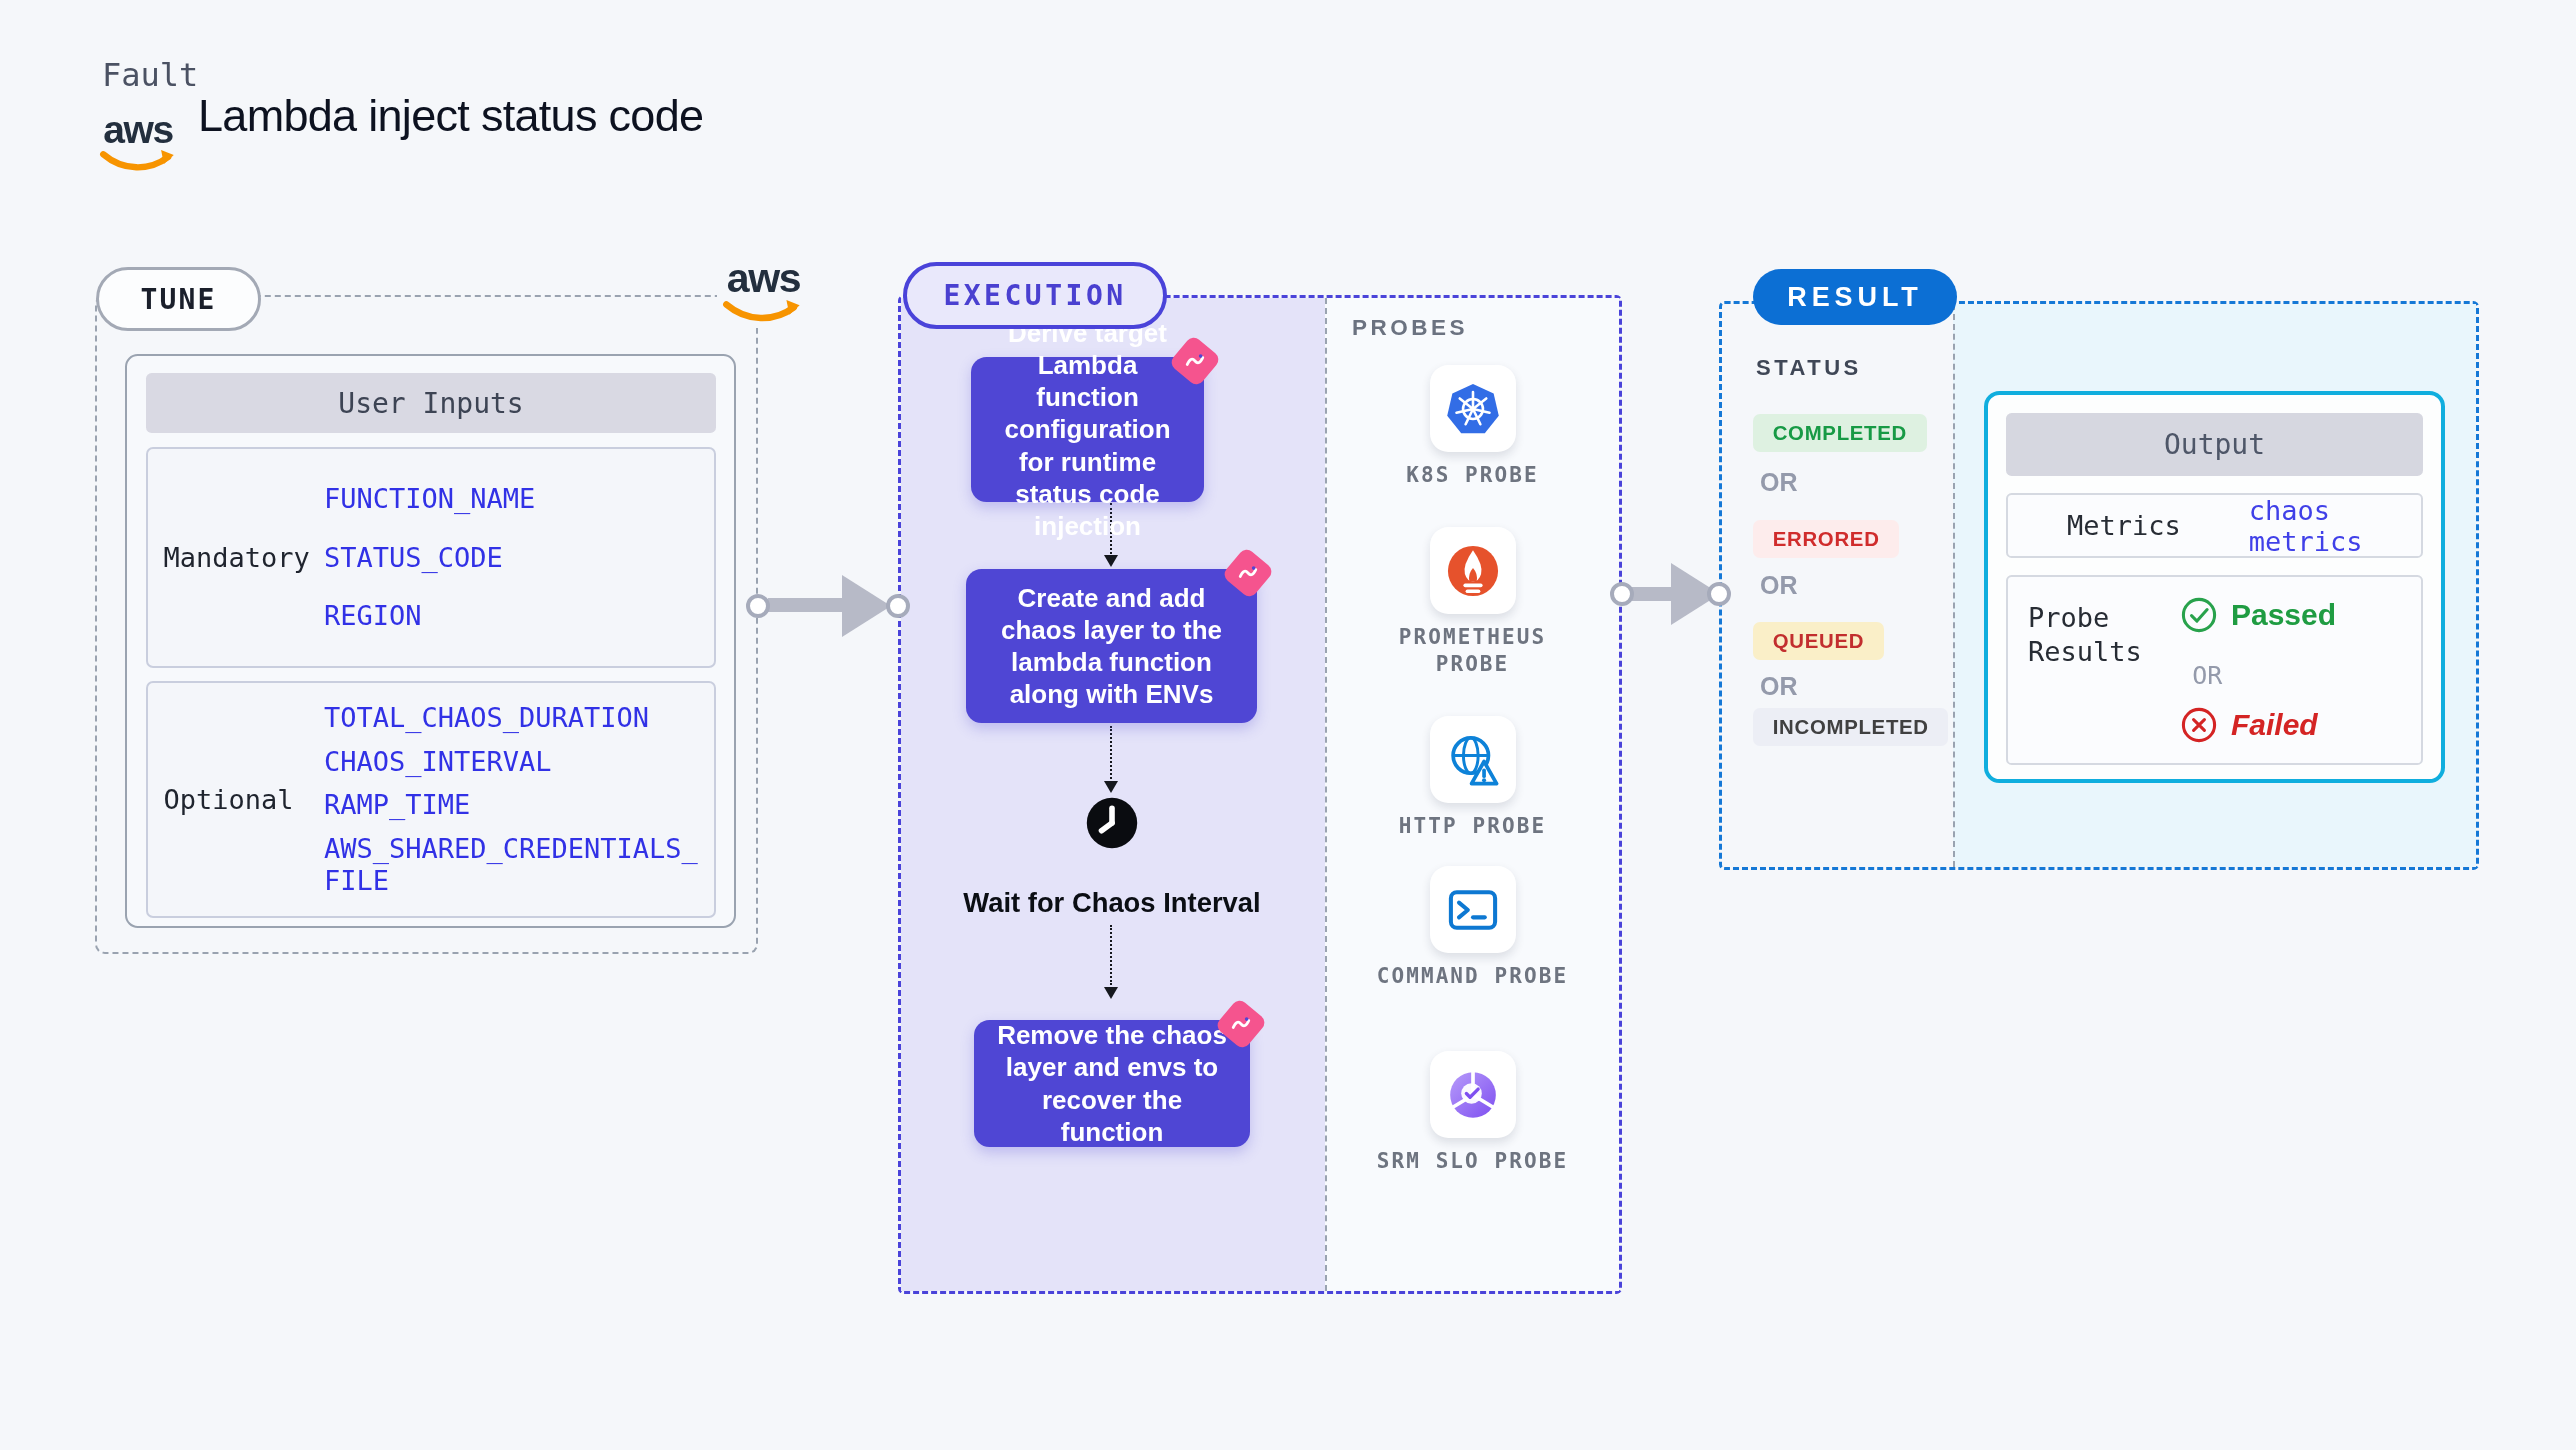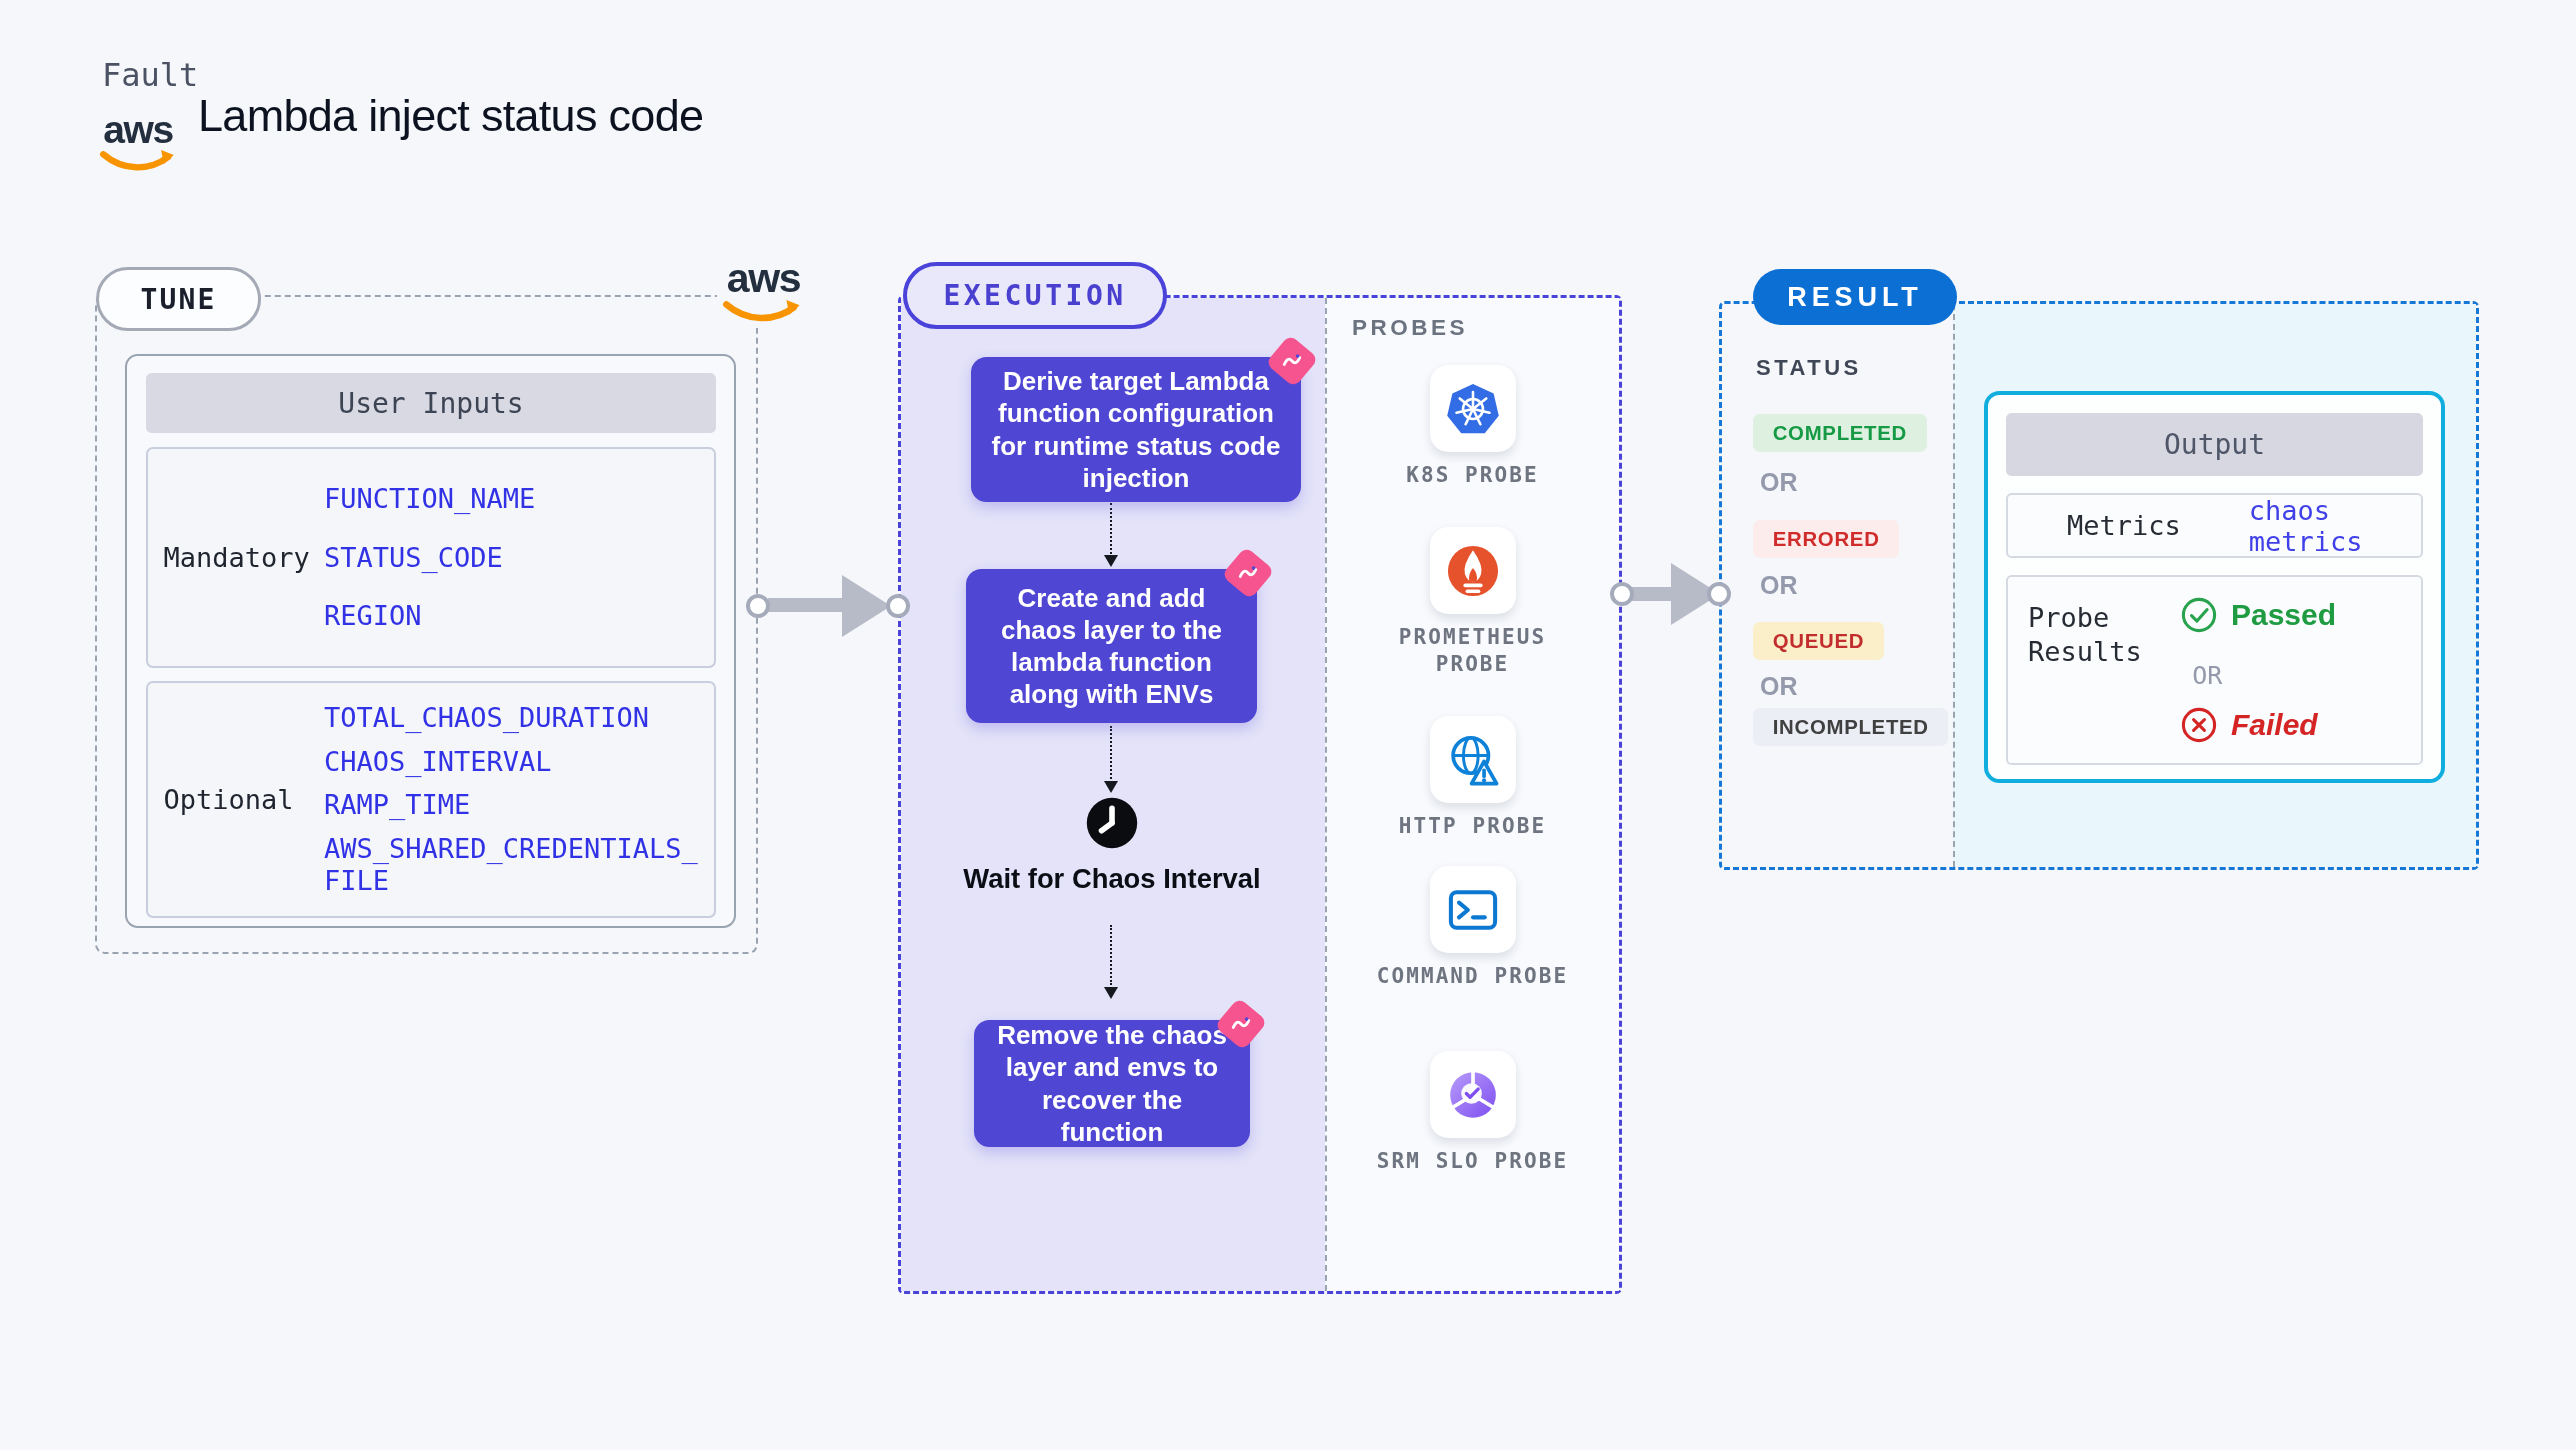--- a/index.html
+++ b/index.html
@@ -67,21 +67,21 @@
     box-shadow:0 5.6px 12.7px rgba(79,70,212,0.25);}
   .chaos-badge{position:absolute;top:-15.5px;right:-9.8px;width:38px;height:38px;background:#f5548e;
     border-radius:8.4px;transform:rotate(40deg);display:flex;align-items:center;justify-content:center;}
   .chaos-badge svg{transform:rotate(-40deg);}
 
   .dotted-line{position:absolute;width:0;border-left:2.8px dotted #15181e;z-index:2;}
   .dotted-head{position:absolute;width:0;height:0;border-left:7.7px solid transparent;
     border-right:7.7px solid transparent;border-top:12.7px solid #15181e;z-index:2;}
 
   .clock-icon{position:absolute;left:1084px;top:795px;width:56px;height:56px;z-index:3;}
-  .wait-label{position:absolute;left:961px;top:862px;width:302px;text-align:center;font-size:27.4px;
+  .wait-label{position:absolute;left:961px;top:886px;width:302px;text-align:center;font-size:27.4px;
     font-weight:800;color:#0b0e14;line-height:33px;z-index:3;}
 
   .probes-title{position:absolute;left:1352px;top:315px;font-size:22.5px;font-weight:700;
     letter-spacing:3.5px;color:#6b7280;z-index:3;}
   .probe-item{position:absolute;left:1367px;width:211px;text-align:center;z-index:3;}
   .probe-card{width:86px;height:87px;margin:0 auto;background:#ffffff;border-radius:18.3px;
     box-shadow:0 4.2px 9.8px rgba(28,34,56,0.12);display:flex;align-items:center;justify-content:center;}
   .probe-label{margin-top:9.8px;font-family:"DejaVu Sans Mono",monospace;font-size:21px;font-weight:700;
     letter-spacing:2.1px;color:#6e7480;line-height:27px;}
 
@@ -171,21 +171,21 @@
   <div class="flow-head" style="left:842px;top:575px;"></div>
   <div class="flow-dot" style="left:746px;top:594px;"></div>
   <div class="flow-dot" style="left:886px;top:594px;"></div>
 
   <div class="exec-rect">
     <div class="exec-lane"></div>
     <div class="probes-panel"></div>
   </div>
   <div class="pill exec-pill">EXECUTION</div>
 
-  <div class="step-box" style="left:971px;top:357px;width:330px;height:145px;">
+  <div class="step-box" style="left:971px;top:357px;width:233px;height:145px;">
     <span>Derive target Lambda function configuration for runtime status code injection</span>
     <span class="chaos-badge">
       <svg width="24" height="24" viewBox="0 0 34 34">
         <path d="M6 22 q5 -12 11 -5 t11 -5" fill="none" stroke="#ffffff" stroke-width="4" stroke-linecap="round"></path>
         <circle cx="25" cy="10" r="2.6" fill="#4f46d4"></circle>
       </svg>
     </span>
   </div>
   <div class="dotted-line" style="left:1110px;top:503px;height:51px;"></div>
   <div class="dotted-head" style="left:1104px;top:555px;"></div>

